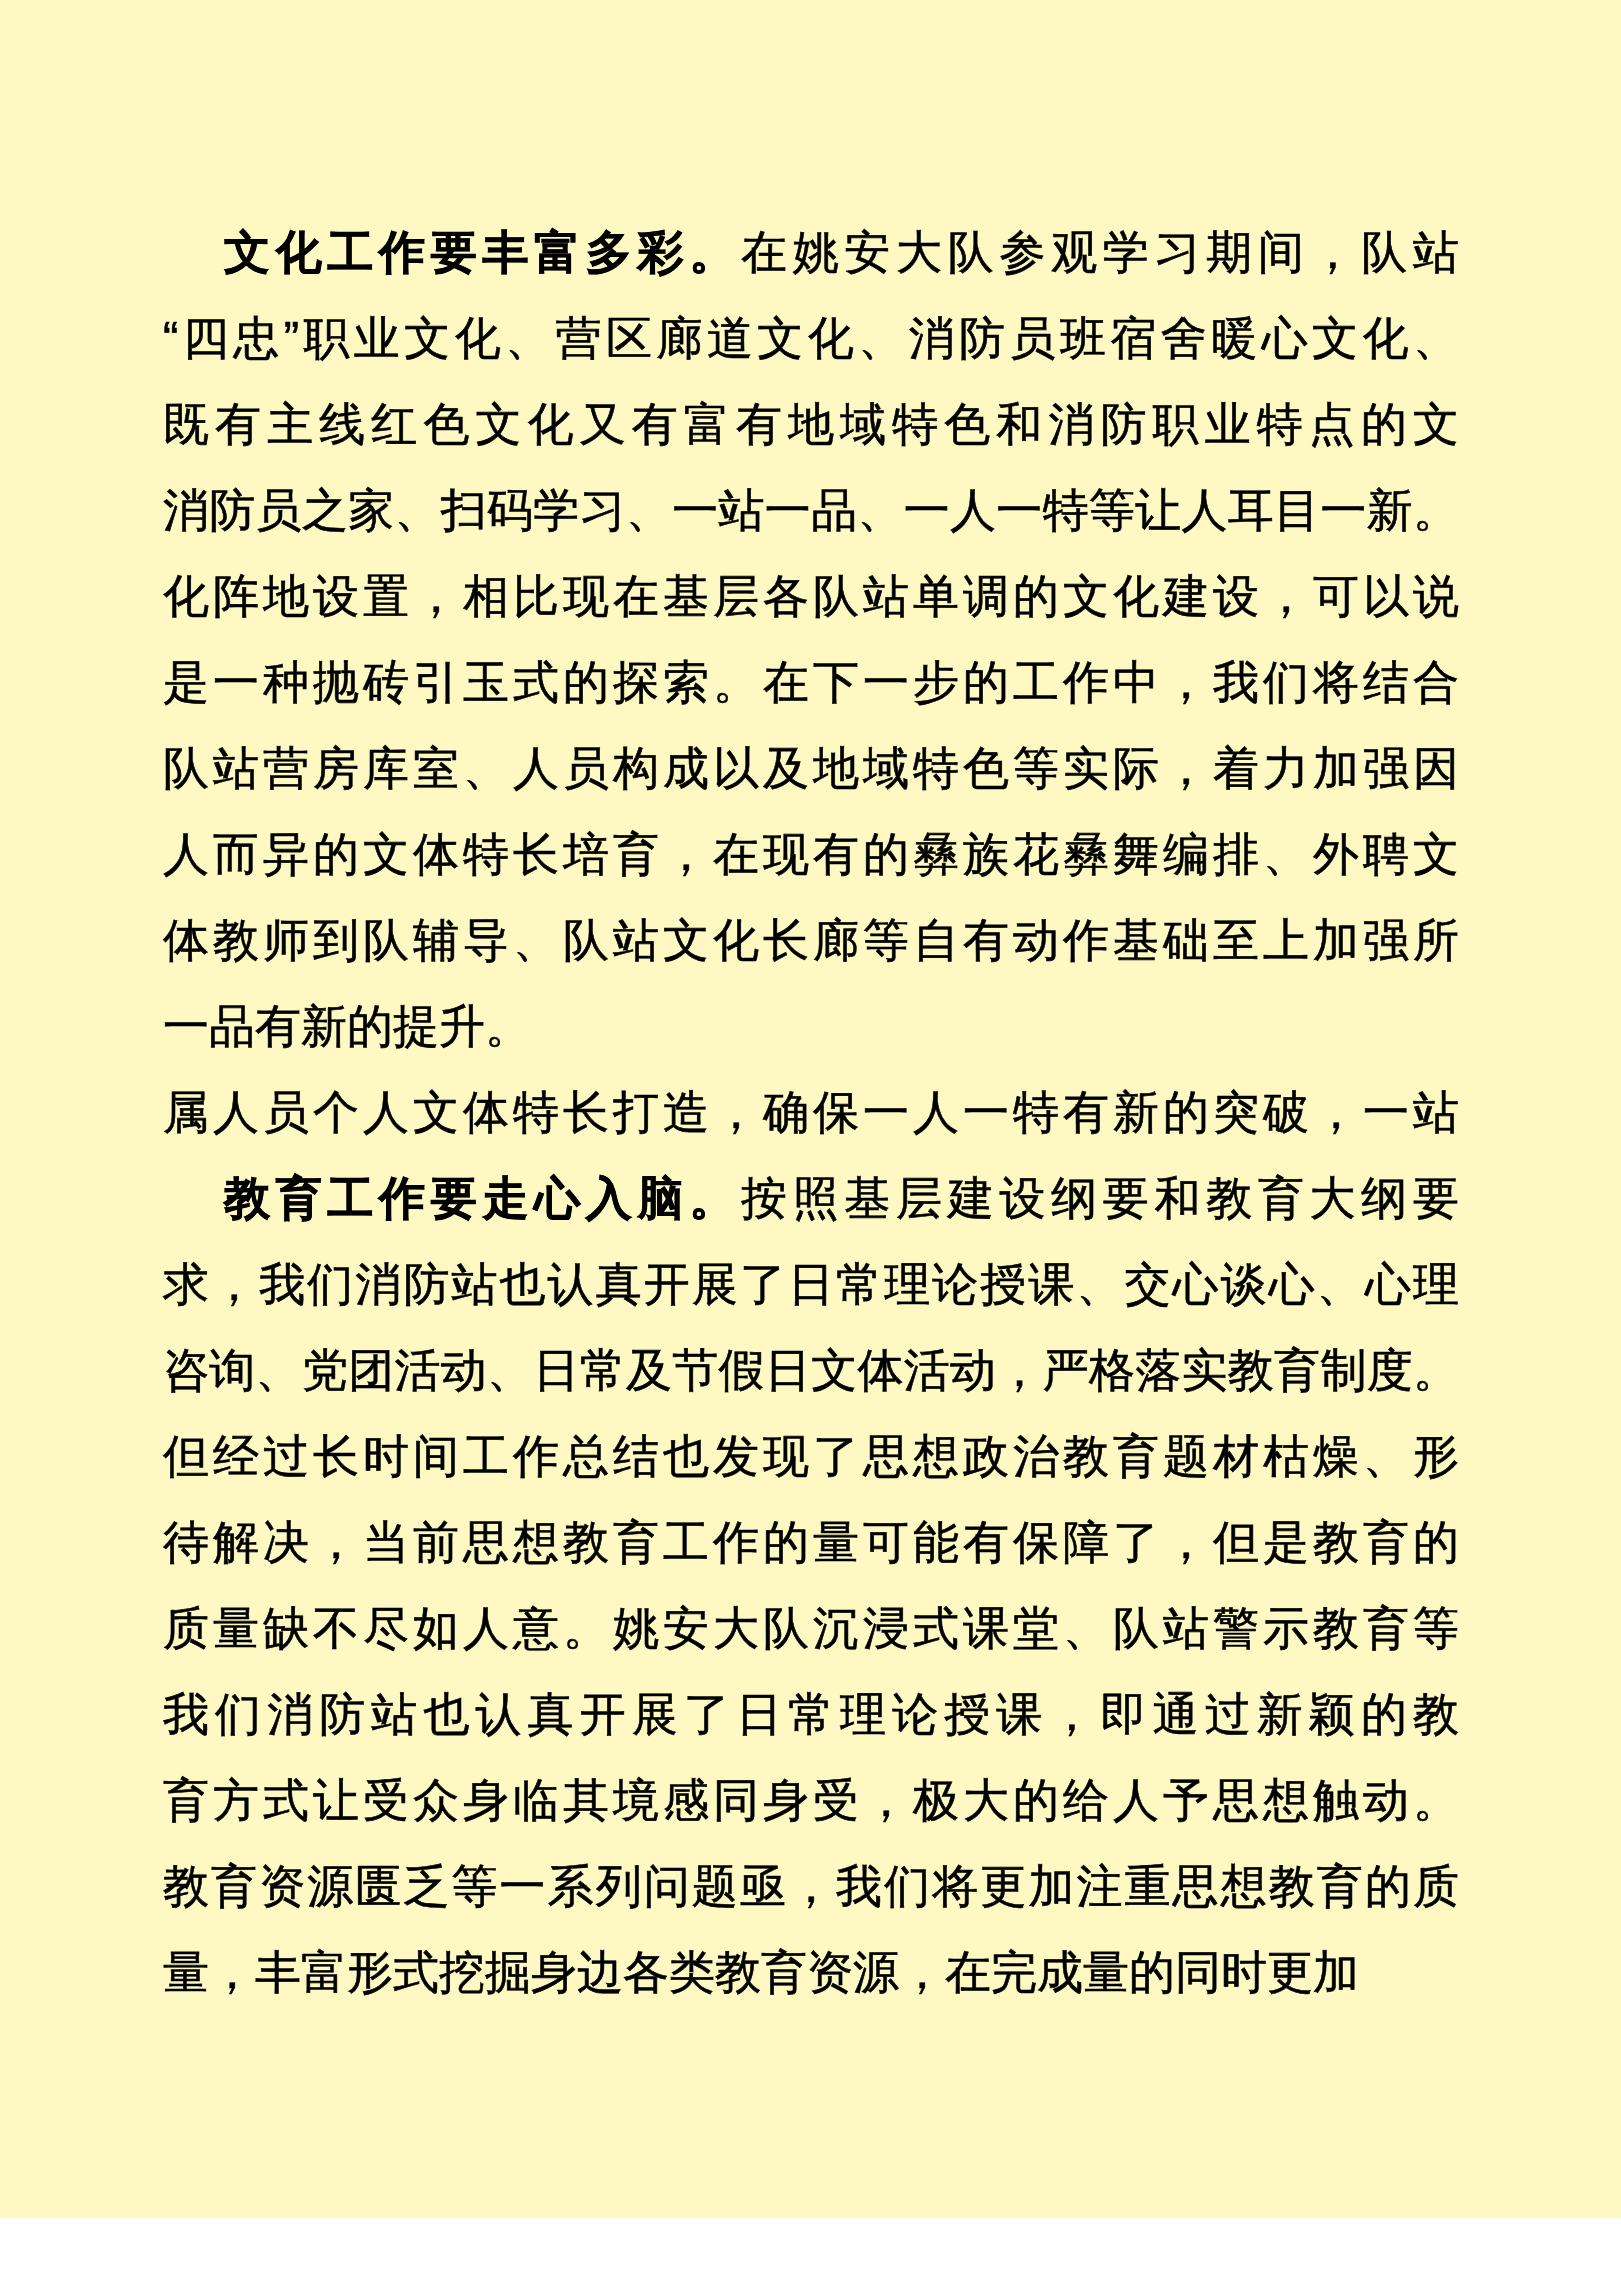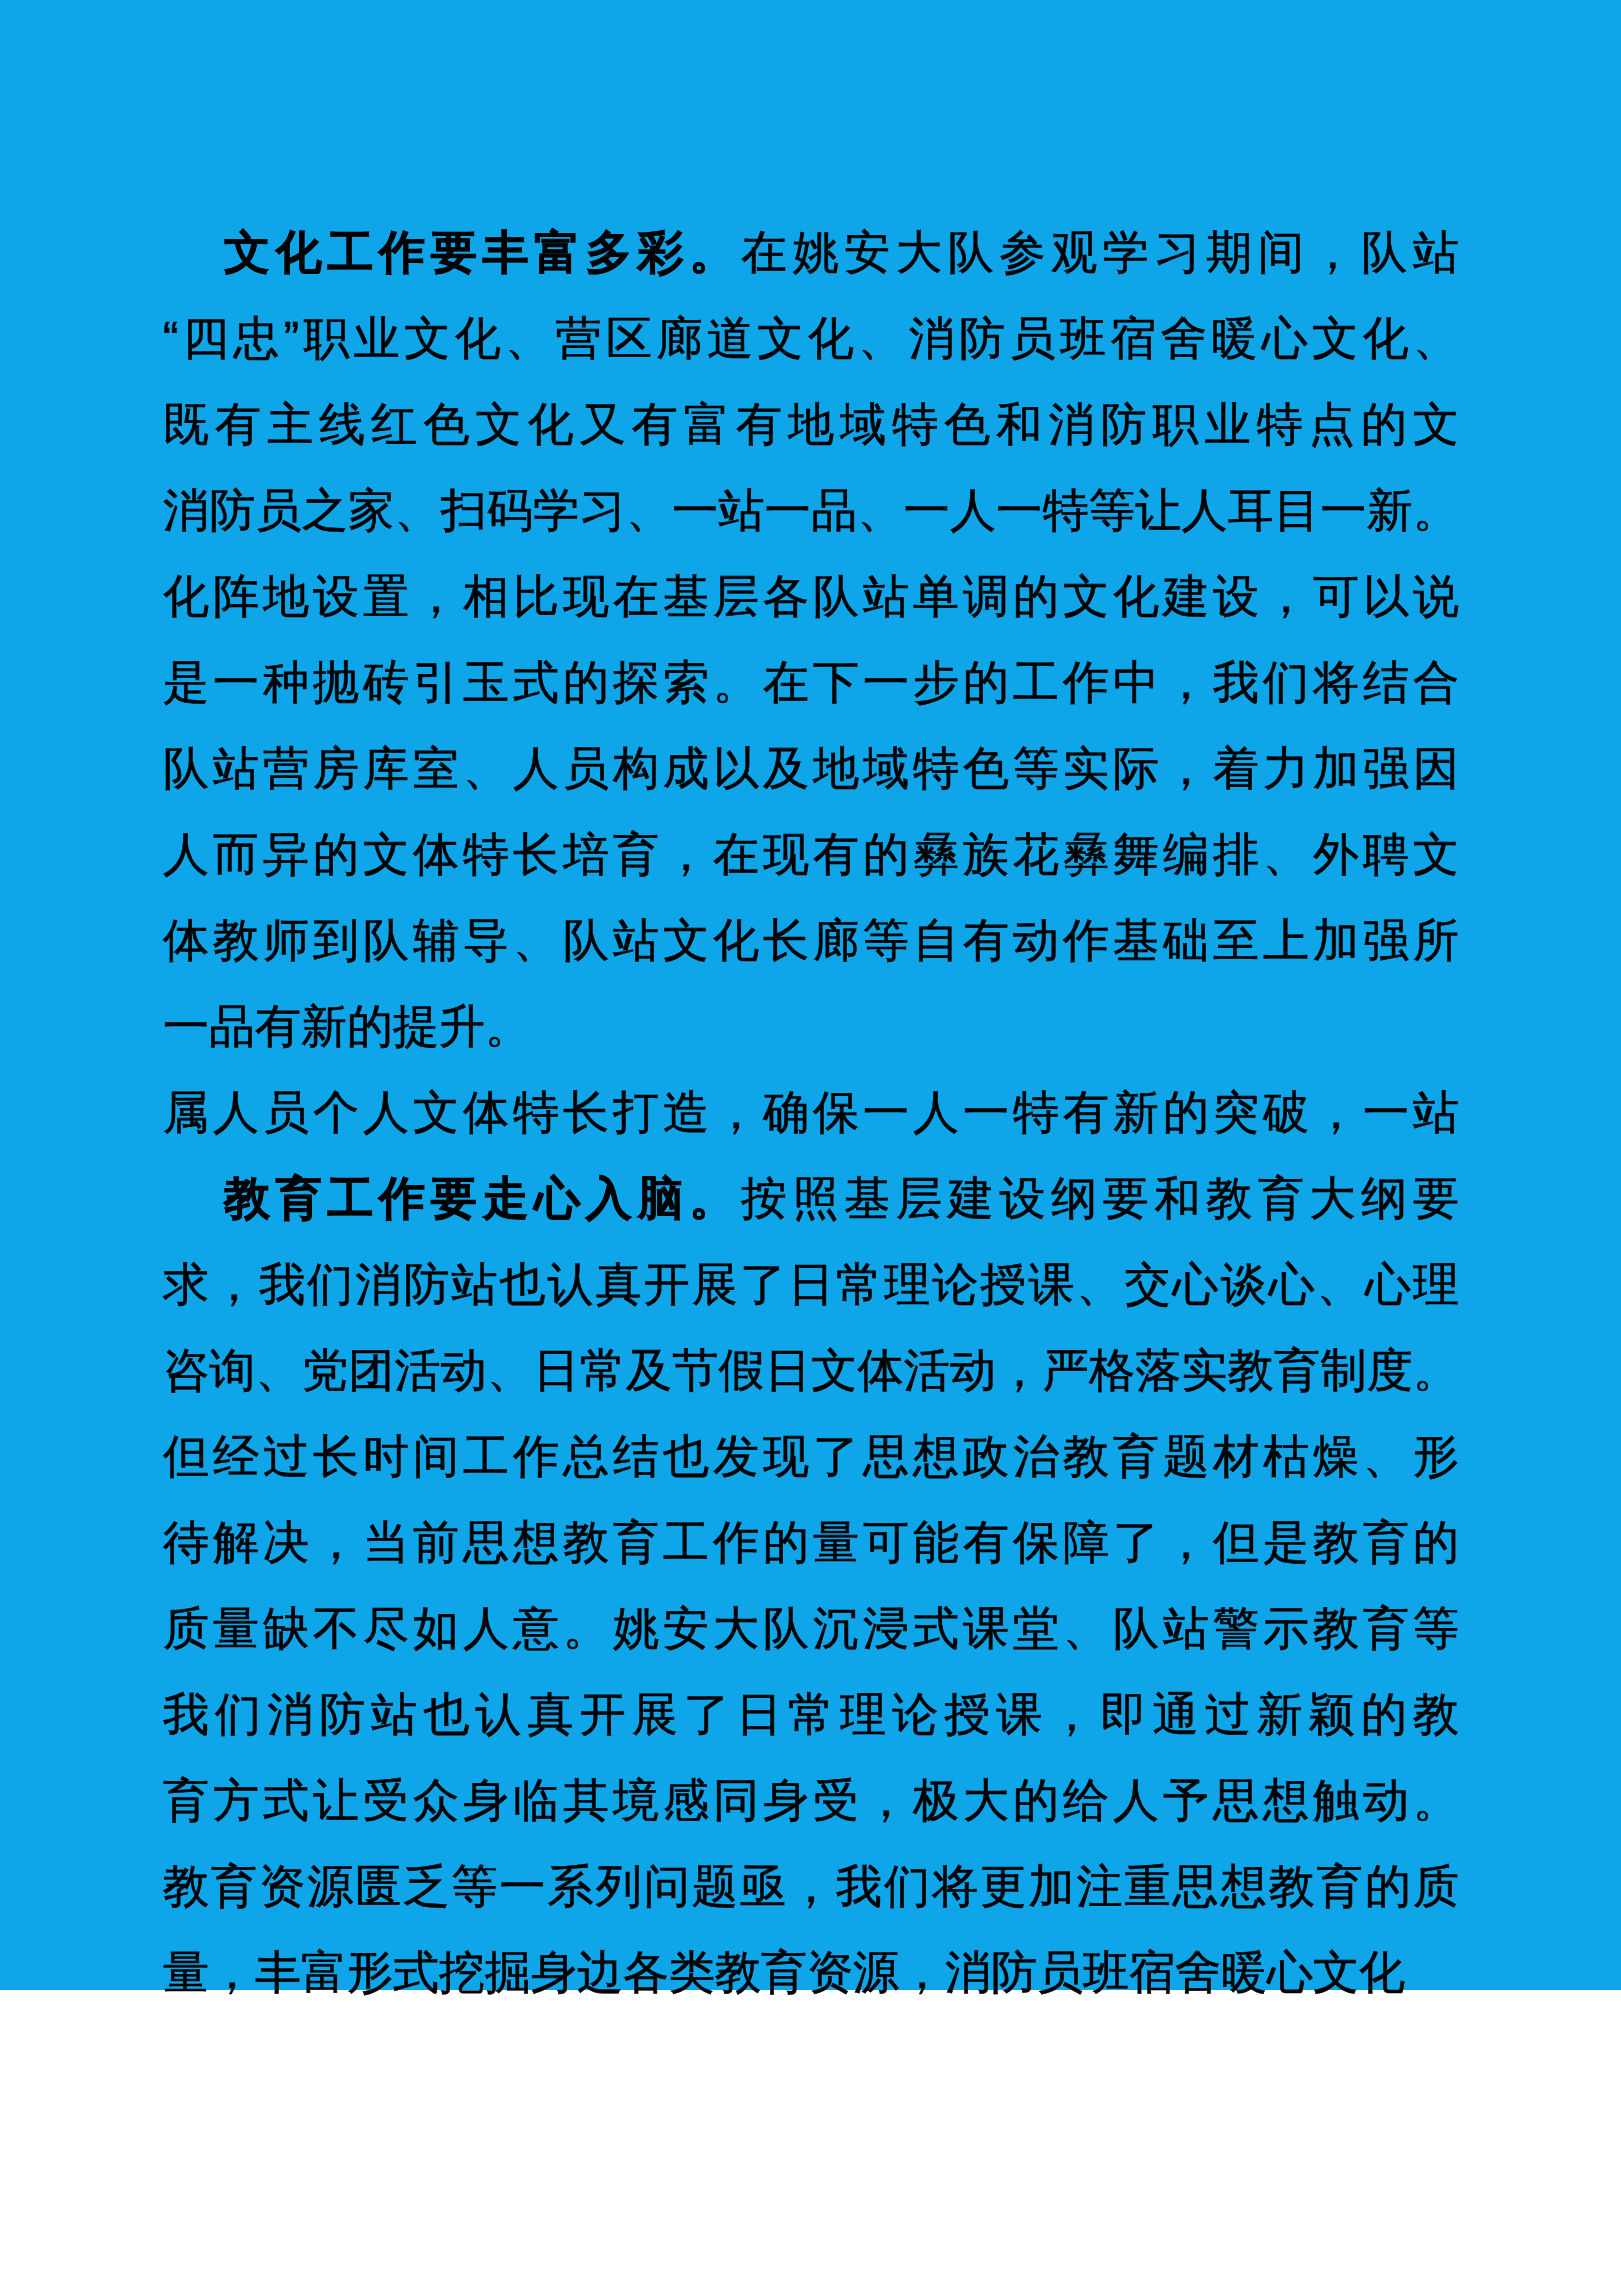--- a/index.html
+++ b/index.html
@@ -11,22 +11,22 @@
     width: 1621px;
     height: 2293px;
     position: relative;
     font-family: "Liberation Sans", sans-serif;
   }
   .page {
     position: absolute;
     left: 0;
     top: 0;
     width: 1621px;
-    height: 1990px;
-    background: #0ea5e9;
+    height: 2218px;
+    background: #fef9c3;
   }
   .content {
     position: absolute;
     left: 163px;
     top: 209px;
     width: 1296px;
     color: #000000;
     font-size: 46px;
     line-height: 86px;
     -webkit-text-stroke: 0.6px currentColor;
@@ -75,18 +75,18 @@
     <div class="para">
       <div class="line first"><span class="lead">教育工作要走心入脑。</span><span>按照基层建设纲要和教育大纲要</span></div>
       <div class="line">求，我们消防站也认真开展了日常理论授课、交心谈心、心理</div>
       <div class="line">咨询、党团活动、日常及节假日文体活动，严格落实教育制度。</div>
       <div class="line">但经过长时间工作总结也发现了思想政治教育题材枯燥、形</div>
       <div class="line">待解决，当前思想教育工作的量可能有保障了，但是教育的</div>
       <div class="line">质量缺不尽如人意。姚安大队沉浸式课堂、队站警示教育等</div>
       <div class="line">我们消防站也认真开展了日常理论授课，即通过新颖的教</div>
       <div class="line">育方式让受众身临其境感同身受，极大的给人予思想触动。</div>
       <div class="line">教育资源匮乏等一系列问题亟，我们将更加注重思想教育的质</div>
-      <div class="line last">量，丰富形式挖掘身边各类教育资源，消防员班宿舍暖心文化</div>
+      <div class="line last">量，丰富形式挖掘身边各类教育资源，在完成量的同时更加</div>
     </div>
 
   </div>
 </div>
 
 
 </body></html>

